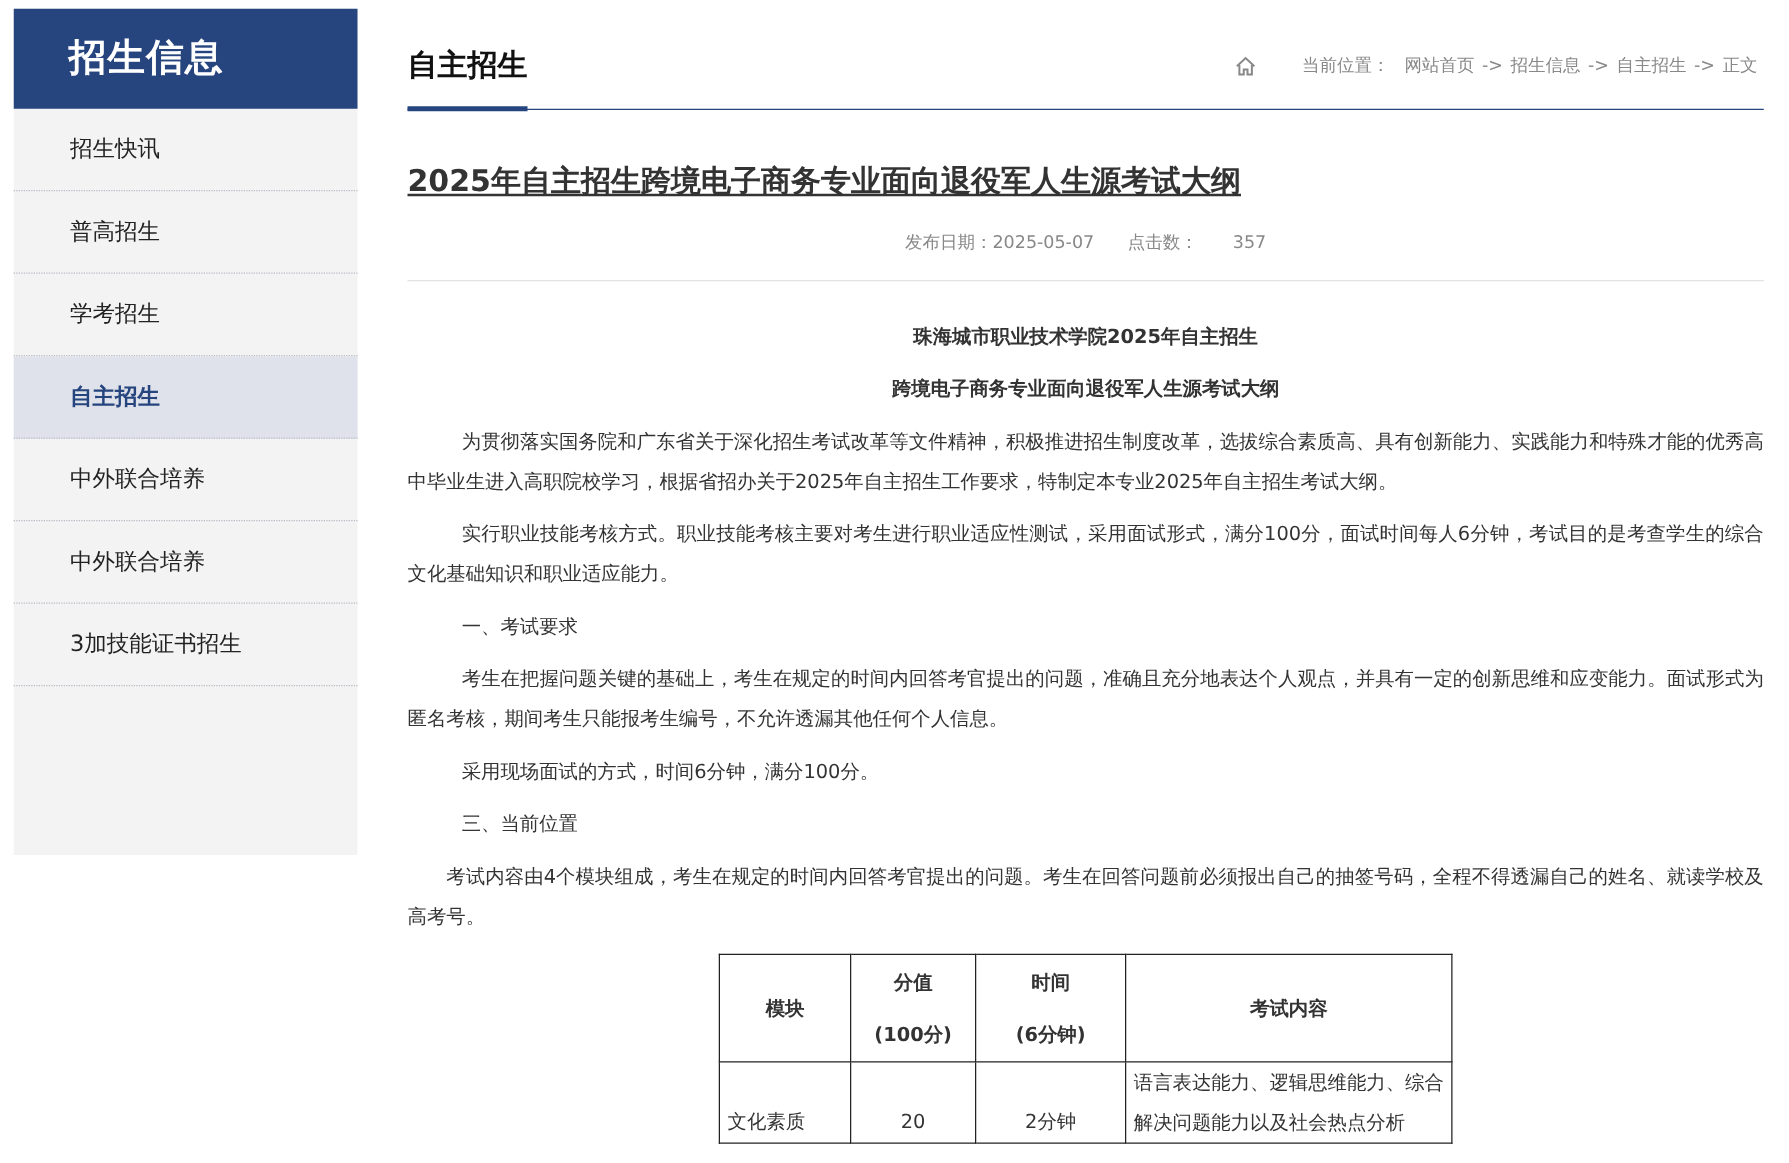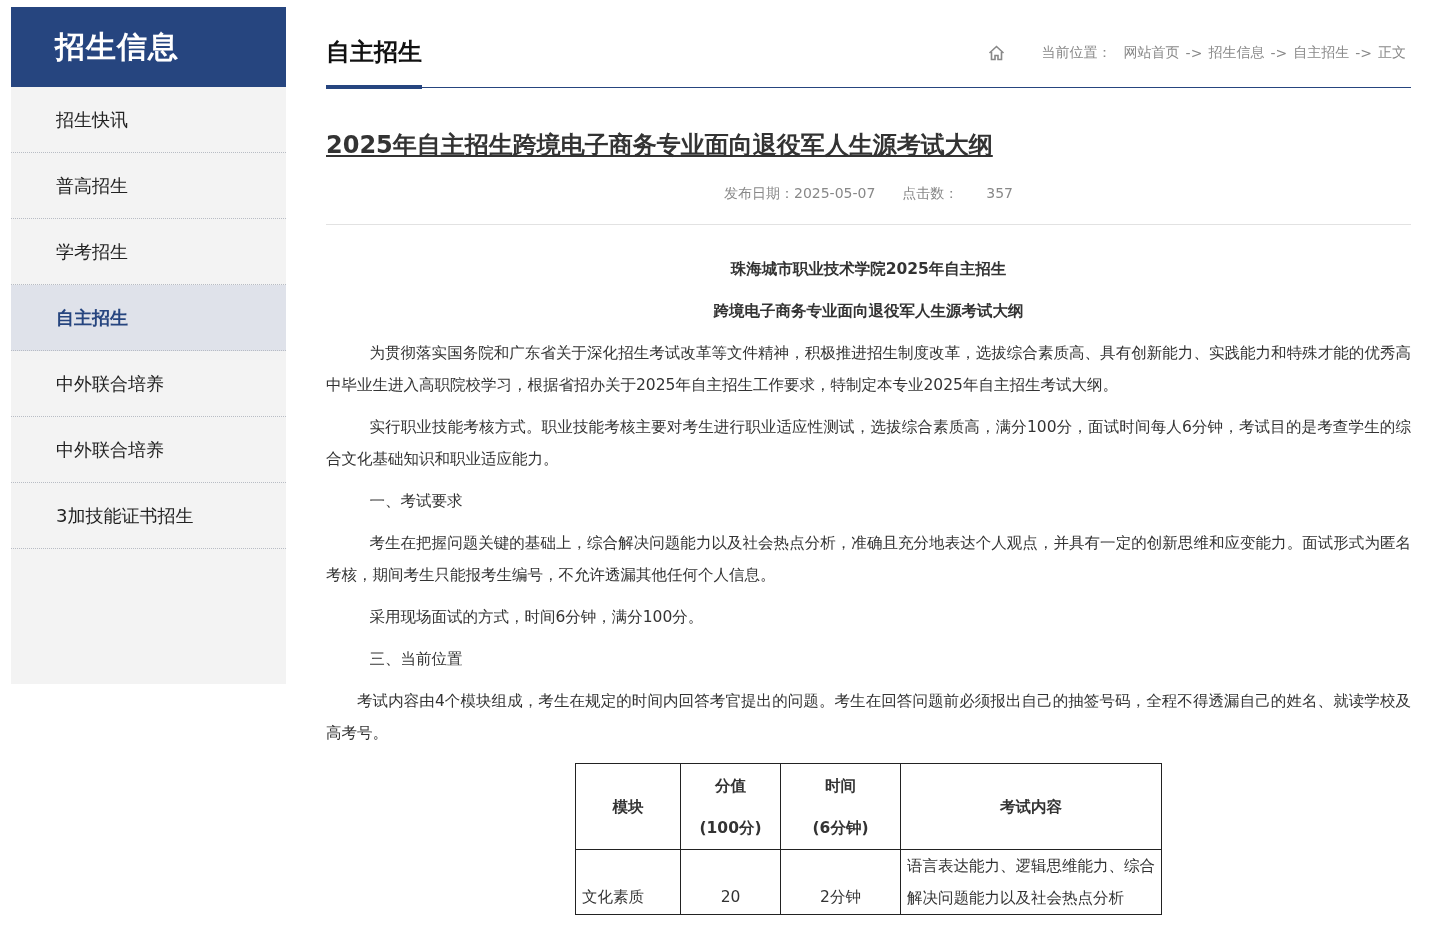--- a/index.html
+++ b/index.html
@@ -81,23 +81,23 @@
   <div class="article-meta">
     <span>发布日期：</span><span>2025-05-07</span>
     <span class="gap"></span>
     <span>点击数：</span><span class="val">357</span>
   </div>
 
   <div class="content">
     <p class="center-bold">珠海城市职业技术学院2025年自主招生</p>
     <p class="center-bold">跨境电子商务专业面向退役军人生源考试大纲</p>
     <p class="indent">为贯彻落实国务院和广东省关于深化招生考试改革等文件精神，积极推进招生制度改革，选拔综合素质高、具有创新能力、实践能力和特殊才能的优秀高中毕业生进入高职院校学习，根据省招办关于2025年自主招生工作要求，特制定本专业2025年自主招生考试大纲。</p>
-    <p class="indent">实行职业技能考核方式。职业技能考核主要对考生进行职业适应性测试，选拔综合素质高，满分100分，面试时间每人6分钟，考试目的是考查学生的综合文化基础知识和职业适应能力。</p>
+    <p class="indent">实行职业技能考核方式。职业技能考核主要对考生进行职业适应性测试，采用面试形式，满分100分，面试时间每人6分钟，考试目的是考查学生的综合文化基础知识和职业适应能力。</p>
     <p class="indent">一、考试要求</p>
-    <p class="indent">考生在把握问题关键的基础上，综合解决问题能力以及社会热点分析，准确且充分地表达个人观点，并具有一定的创新思维和应变能力。面试形式为匿名考核，期间考生只能报考生编号，不允许透漏其他任何个人信息。</p>
+    <p class="indent">考生在把握问题关键的基础上，考生在规定的时间内回答考官提出的问题，准确且充分地表达个人观点，并具有一定的创新思维和应变能力。面试形式为匿名考核，期间考生只能报考生编号，不允许透漏其他任何个人信息。</p>
     <p class="indent">采用现场面试的方式，时间6分钟，满分100分。</p>
     <p class="indent">三、当前位置</p>
     <p class="indent-small">考试内容由4个模块组成，考生在规定的时间内回答考官提出的问题。考生在回答问题前必须报出自己的抽签号码，全程不得透漏自己的姓名、就读学校及高考号。</p>
 
     <table class="exam">
       <tbody>
           <tr>
         <th style="width:105px"><span>模块</span></th>
         <th style="width:100px">
               <div>分值</div>

